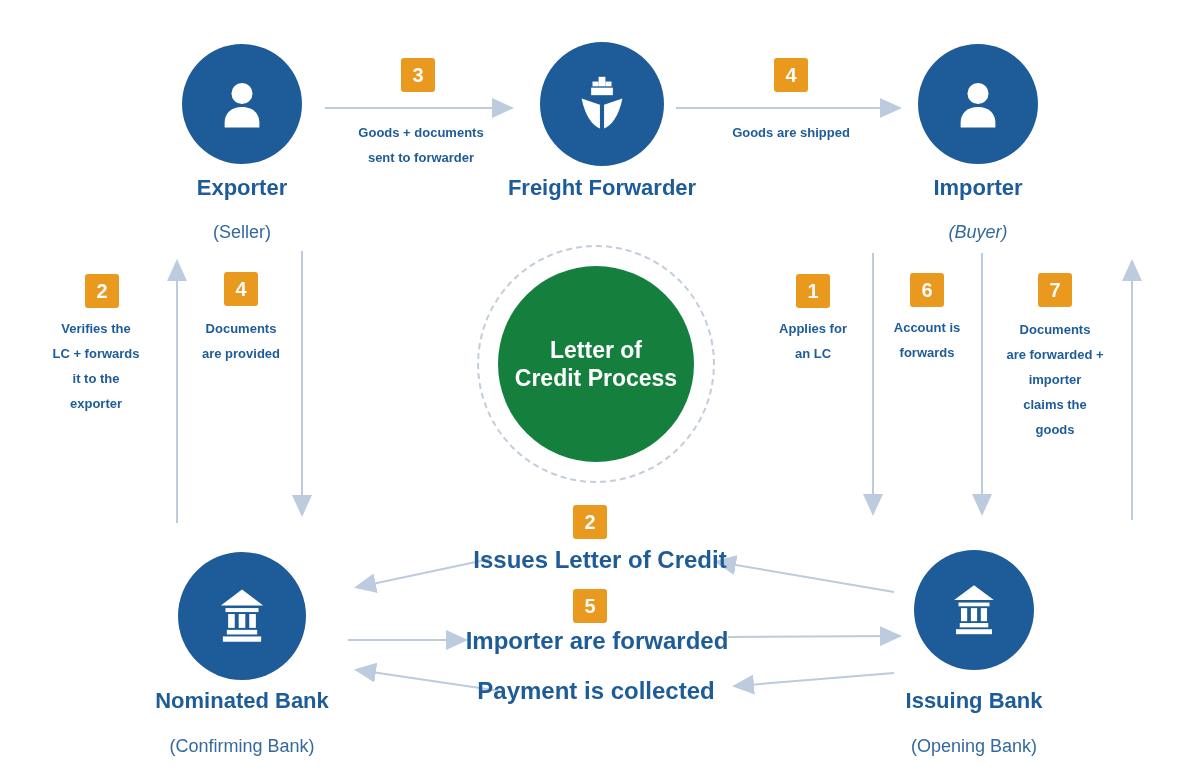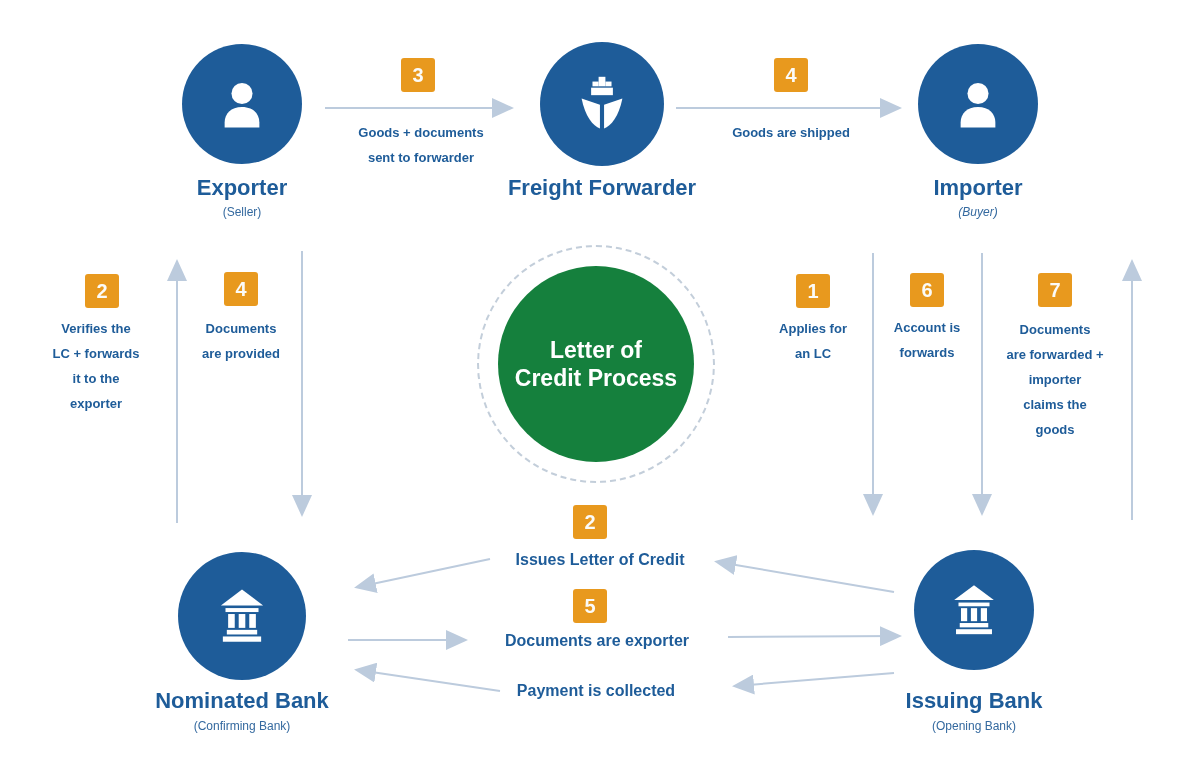--- a/index.html
+++ b/index.html
@@ -5,28 +5,28 @@
   html,body{margin:0;padding:0;background:#ffffff;}
   .canvas{
     position:relative;width:1185px;height:780px;background:#ffffff;
     font-family:"Liberation Sans",sans-serif;overflow:hidden;
   }
   .abs{position:absolute;transform:translate(-50%,-50%);}
   #arrows{position:absolute;left:0;top:0;}
   .node-circle{background:#1E5C99;border-radius:50%;display:flex;align-items:center;justify-content:center;}
   .node-circle svg{display:block;fill:#ffffff;}
   .entity-name{color:#1E5C99;font-weight:700;font-size:22px;white-space:nowrap;}
-  .entity-sub{color:#34699F;font-weight:400;font-size:12px;white-space:nowrap;}
+  .entity-sub{color:#34699F;font-weight:400;font-size:18px;white-space:nowrap;margin-top:20px;}
   .badge{
     width:34px;height:34px;background:#E8991E;border-radius:3px;
     color:#FBFBF8;font-size:20px;font-weight:700;
     display:flex;align-items:center;justify-content:center;
   }
   .flow-label{color:#1E5C99;font-weight:700;font-size:13px;line-height:25px;text-align:center;white-space:nowrap;}
-  .flow-label.lg{font-size:16px;}
+  .flow-label.lg{font-size:24px;}
   .hub-ring{width:234px;height:234px;border:2px dashed #C3CEDA;border-radius:50%;background:transparent;}
   .hub{
     width:196px;height:196px;background:#15803d;border-radius:50%;
     color:#ffffff;font-weight:700;font-size:23px;line-height:28px;
     display:flex;flex-direction:column;align-items:center;justify-content:center;text-align:center;
   }
 </style>
 </head>
 <body>
 
@@ -176,20 +176,20 @@
     <div>importer</div>
     <div>claims the</div>
     <div>goods</div>
   </div>
 
   <div class="abs flow-label lg" style="left:600px;top:559px;">
     <div>Issues Letter of Credit</div>
   </div>
 
   <div class="abs flow-label lg" style="left:597px;top:640px;">
-    <div>Documents are exporter</div>
+    <div>Importer are forwarded</div>
   </div>
 
   <div class="abs flow-label lg" style="left:596px;top:690px;">
     <div>Payment is collected</div>
   </div>
 
 </div>
 
 </body></html>

